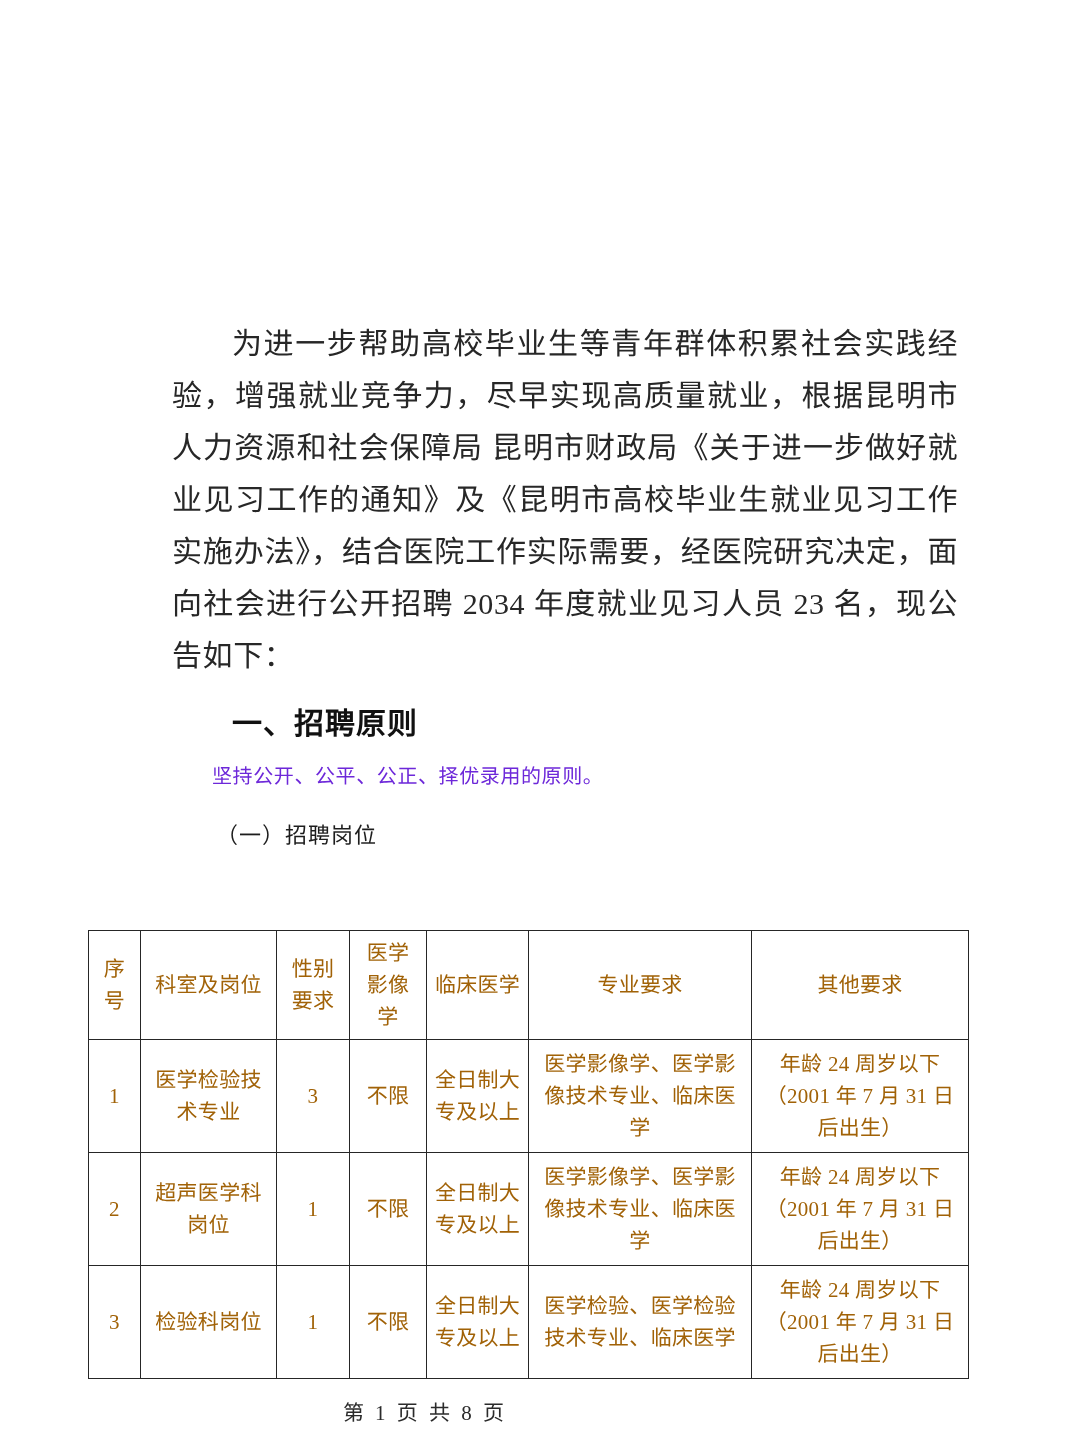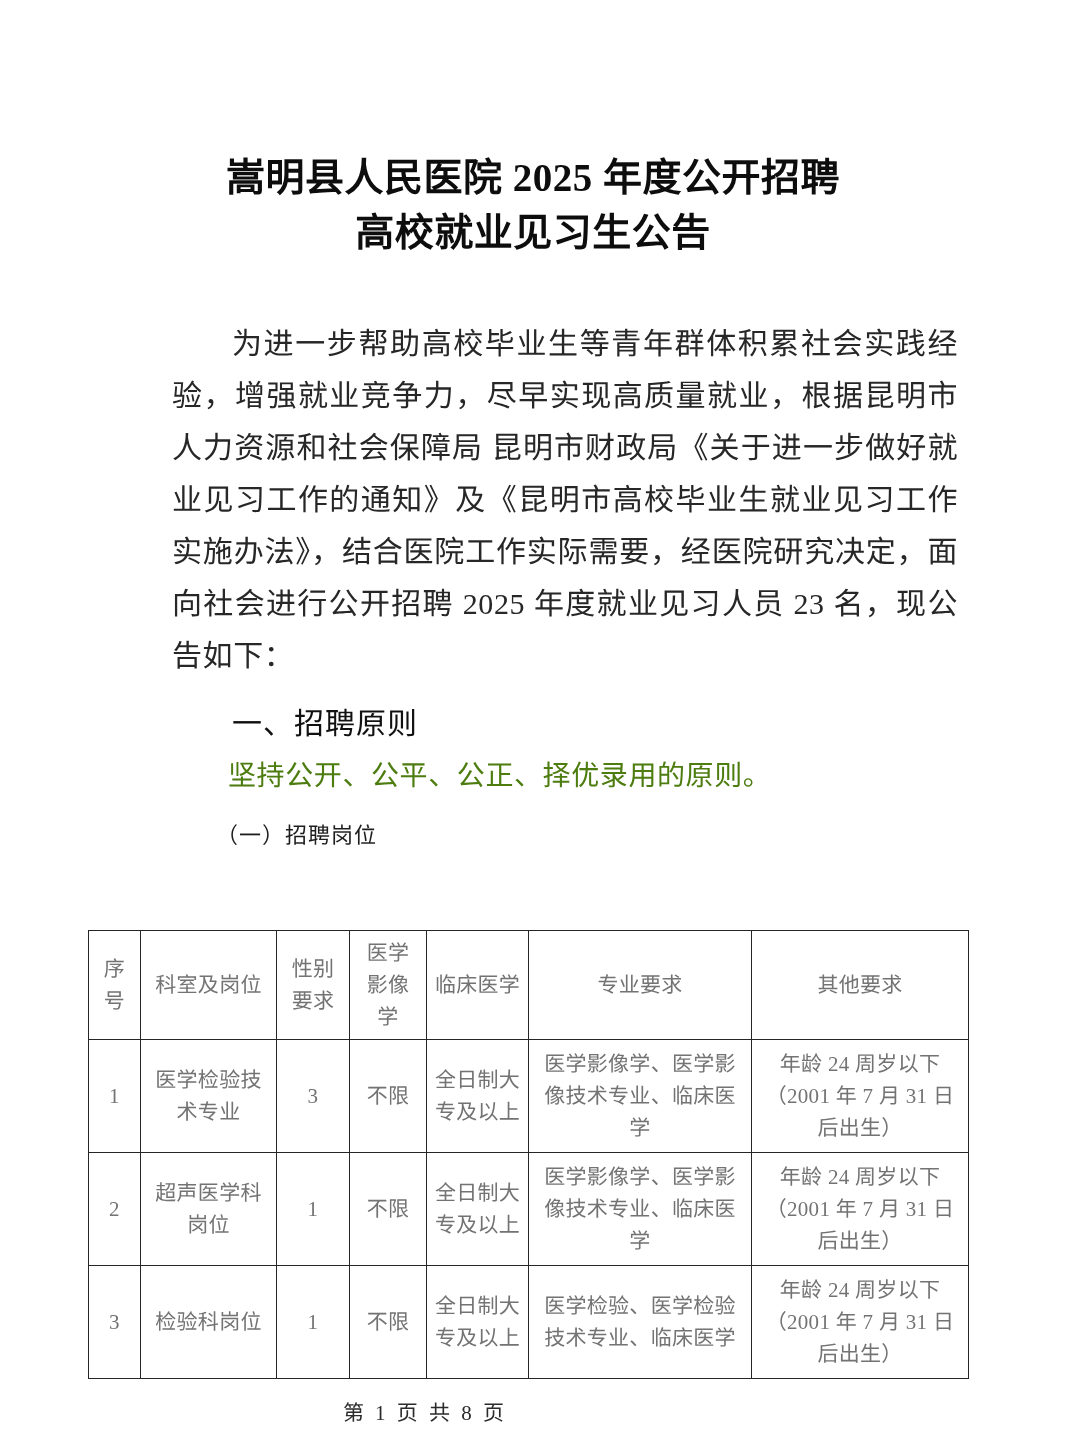--- a/index.html
+++ b/index.html
@@ -55,35 +55,35 @@
     text-align: justify;
     text-justify: inter-ideograph;
     text-indent: 2em;
     color: #272727;
     margin: 0;
     letter-spacing: 0.6px;
   }
 
   .heading {
     font-family: "Liberation Sans", "DejaVu Sans", sans-serif;
-    font-weight: normal;
+    font-weight: bold;
     font-size: 30px;
     line-height: 52px;
     text-indent: 2em;
     color: #111111;
     margin: 0;
     letter-spacing: 1px;
   }
 
   .subline {
     font-family: Liberation Serif, serif;
-    font-size: 28px;
-    line-height: 52px;
-    text-indent: 2em;
-    color: #4d7c0f;
+    font-size: 20px;
+    line-height: 52px;
+    text-indent: 2em;
+    color: #6d28d9;
     margin: 0;
     letter-spacing: 0.6px;
   }
 
   .subheading {
     font-family: "Liberation Serif", "DejaVu Serif", serif;
     font-size: 22px;
     line-height: 52px;
     text-indent: 2em;
     color: #1d1d1d;
@@ -100,21 +100,21 @@
     left: 88px;
     top: 930px;
     width: 880px;
   }
 
   table.jobs {
     border-collapse: collapse;
     width: 880px;
     table-layout: fixed;
     font-family: "Liberation Serif", "DejaVu Serif", serif;
-    color: #737373;
+    color: #a16207;
   }
 
   table.jobs td, table.jobs th {
     border: 1px solid #262626;
     padding: 6px 7px;
     vertical-align: middle;
     text-align: center;
     font-weight: normal;
     font-size: 21px;
     line-height: 32px;
@@ -152,28 +152,24 @@
     font-size: 21px;
     letter-spacing: 3px;
     color: #2b2b2b;
   }
 </style>
 </head>
 <body>
 
 <div class="page">
 
-  <div class="doc-title">
-    <span class="tl">嵩明县人民医院 2025 年度公开招聘</span>
-    <span class="tl">高校就业见习生公告</span>
-  </div>
 
   <div class="body-wrap">
 
-    <p class="para">为进一步帮助高校毕业生等青年群体积累社会实践经验，增强就业竞争力，尽早实现高质量就业，根据昆明市人力资源和社会保障局  昆明市财政局《关于进一步做好就业见习工作的通知》及《昆明市高校毕业生就业见习工作实施办法》，结合医院工作实际需要，经医院研究决定，面向社会进行公开招聘 2025 年度就业见习人员 23 名，现公告如下：</p>
+    <p class="para">为进一步帮助高校毕业生等青年群体积累社会实践经验，增强就业竞争力，尽早实现高质量就业，根据昆明市人力资源和社会保障局  昆明市财政局《关于进一步做好就业见习工作的通知》及《昆明市高校毕业生就业见习工作实施办法》，结合医院工作实际需要，经医院研究决定，面向社会进行公开招聘 2034 年度就业见习人员 23 名，现公告如下：</p>
 
     <div class="gap-a"></div>
 
     <p class="heading">一、招聘原则</p>
 
     <p class="subline">坚持公开、公平、公正、择优录用的原则。</p>
 
 
     <div class="gap-b"></div>
 

